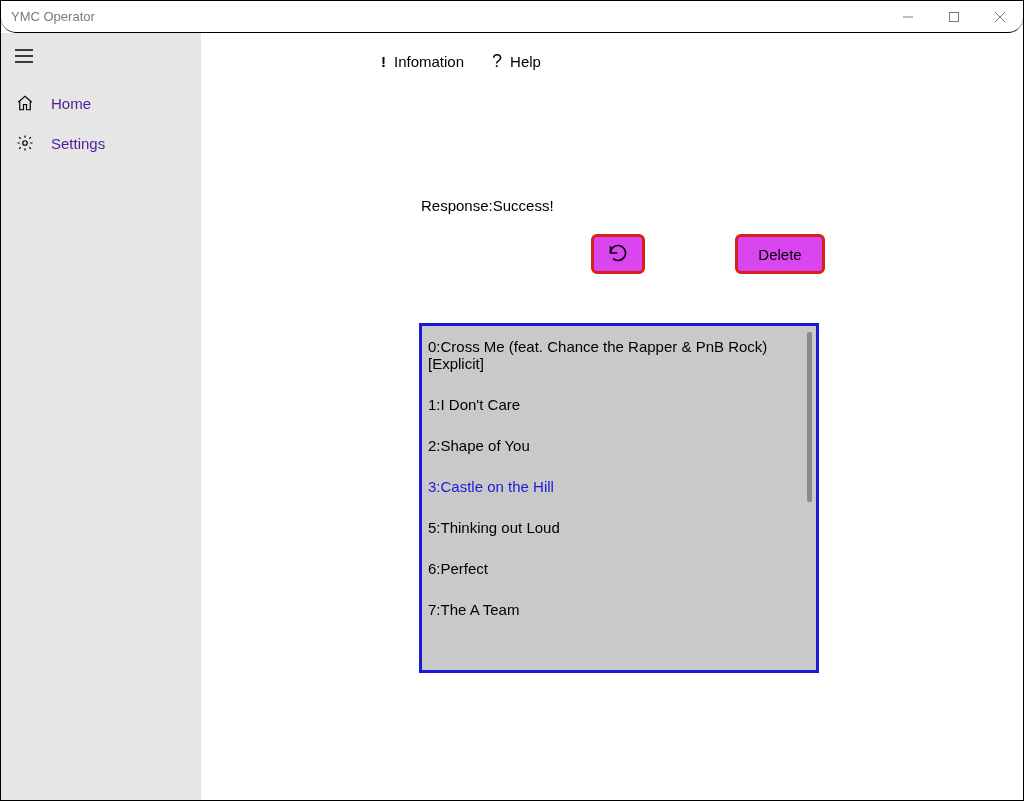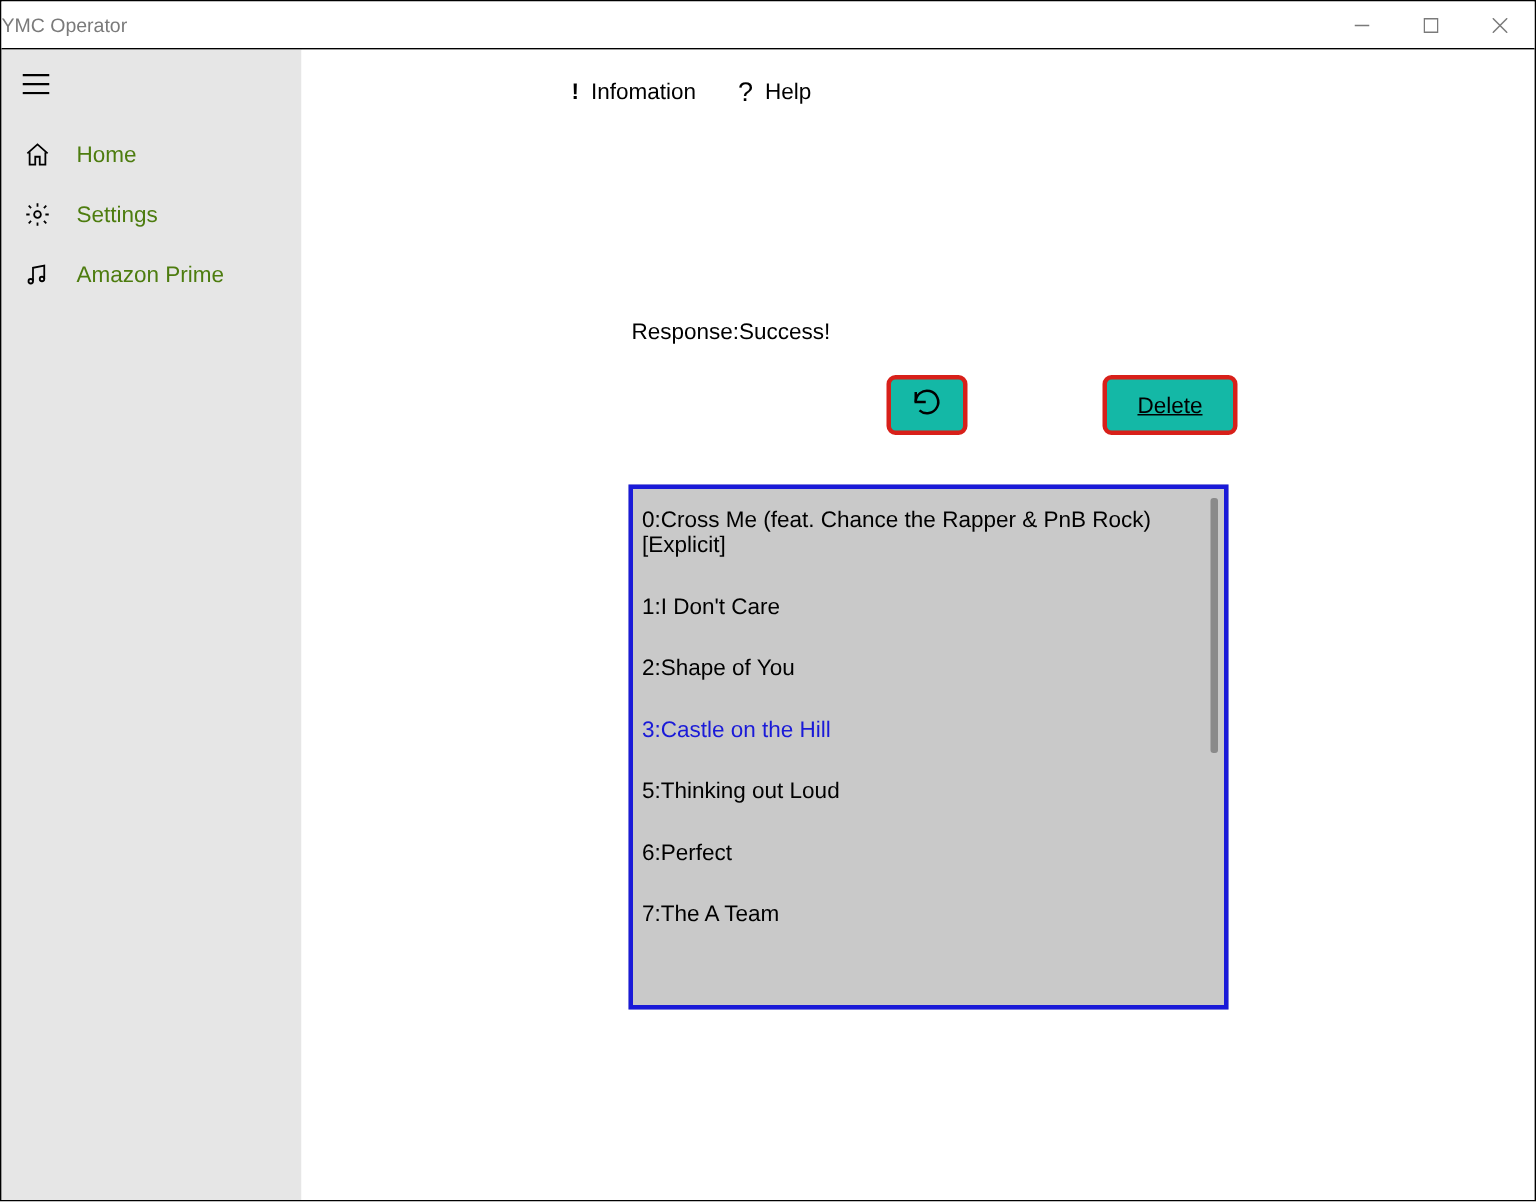--- a/index.html
+++ b/index.html
@@ -18,21 +18,23 @@
       height: 801px;
       display: flex;
       flex-direction: column;
     }
     .titlebar {
       height: 32px;
       display: flex;
       align-items: center;
       justify-content: space-between;
       border-bottom: 1px solid #000;
+      padding-left: 10px;
       background: #fff;
+      border-radius: 15px;
     }
     .titlebar .title {
       color: #7a7a7a;
       font-size: 13px;
     }
     .window-controls {
       display: flex;
       height: 100%;
     }
     .win-btn {
@@ -85,21 +87,21 @@
     .nav-icon {
       width: 20px;
       height: 20px;
       display: flex;
       align-items: center;
       justify-content: center;
       margin-right: 16px;
     }
     .nav-label {
       font-size: 15px;
-      color: #4d7c0f;
+      color: #4c1d95;
     }
     .main {
       flex: 1;
       position: relative;
       background: #fff;
     }
     .topbar {
       display: flex;
       align-items: center;
       gap: 28px;
@@ -109,42 +111,41 @@
     .topbar-item {
       display: flex;
       align-items: center;
       gap: 8px;
       cursor: pointer;
       font-size: 15px;
     }
     .content {
       position: absolute;
       left: 220px;
-      top: 180px;
+      top: 164px;
     }
     .response {
       font-size: 15px;
       margin-bottom: 20px;
     }
     .action-row {
       display: flex;
       gap: 90px;
       margin-left: 170px;
       margin-top: 8px;
     }
     .action-btn {
       display: flex;
       align-items: center;
       justify-content: center;
-      background: #14b8a6;
+      background: #d946ef;
       border: 3px solid #d8201a;
       border-radius: 6px;
       cursor: pointer;
       font-size: 15px;
-      text-decoration: underline;
     }
     .refresh-btn {
       width: 54px;
       height: 40px;
     }
     .delete-btn {
       width: 90px;
       height: 40px;
     }
     .list-panel {
@@ -224,30 +225,20 @@
           <span class="nav-label">Home</span>
         </div>
         <div class="nav-item">
           <span class="nav-icon">
             <svg width="18" height="18" viewBox="0 0 24 24" fill="none" stroke="#000" stroke-width="1.6">
                 <circle cx="12" cy="12" r="3"></circle>
                 <path d="M12 2v3M12 19v3M4.2 4.2l2.1 2.1M17.7 17.7l2.1 2.1M2 12h3M19 12h3M4.2 19.8l2.1-2.1M17.7 6.3l2.1-2.1"></path>
               </svg>
           </span>
           <span class="nav-label">Settings</span>
-        </div>
-        <div class="nav-item">
-          <span class="nav-icon">
-            <svg width="18" height="18" viewBox="0 0 24 24" fill="none" stroke="#000" stroke-width="1.6">
-                <path d="M8 18 V6 L18 4 V16"></path>
-                <circle cx="6" cy="18" r="2"></circle>
-                <circle cx="16" cy="16" r="2"></circle>
-              </svg>
-          </span>
-          <span class="nav-label">Amazon Prime</span>
         </div>
       </div>
     </div>
 
     <div class="main">
       <div class="topbar">
         <div class="topbar-item">
           <span style="font-weight:bold;">!</span>
           <span>Infomation</span>
         </div>

